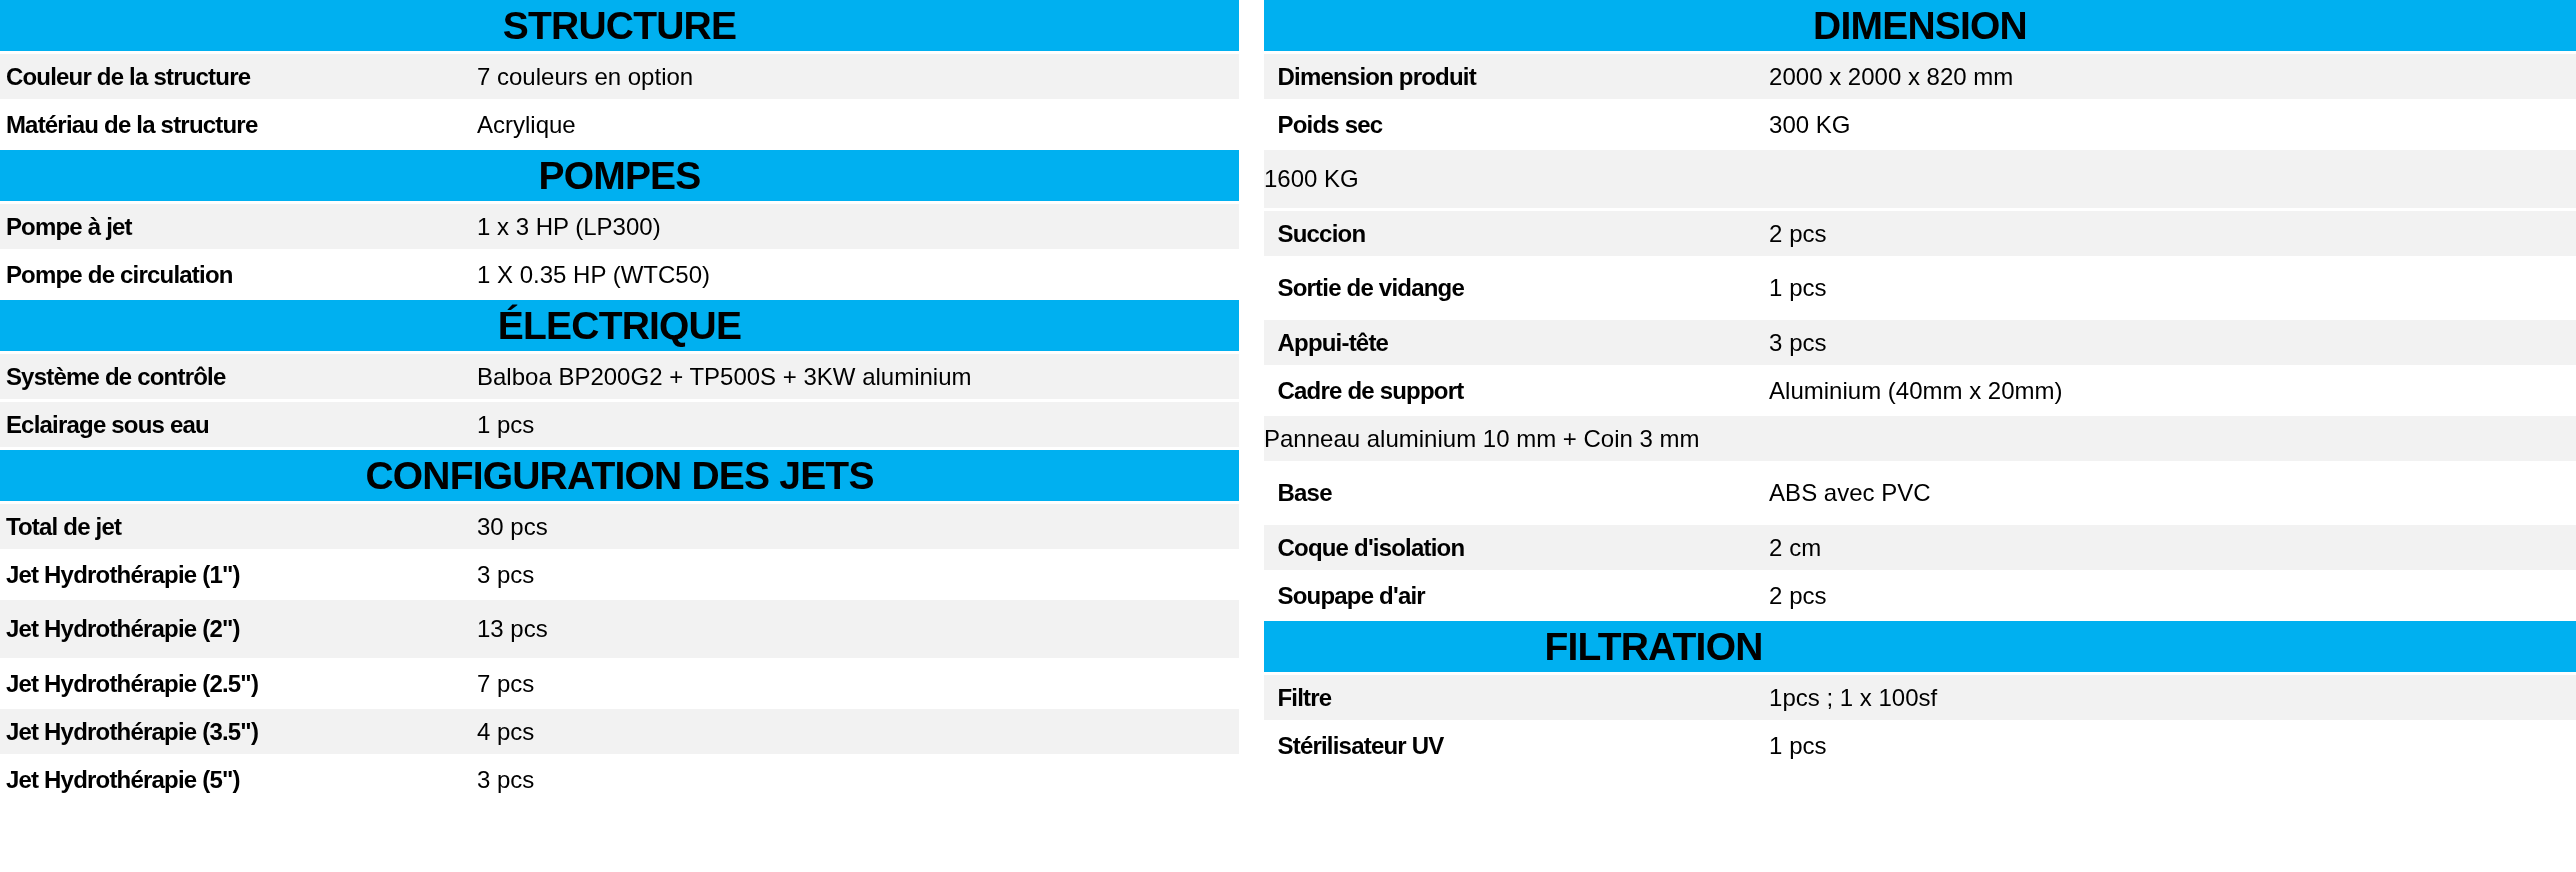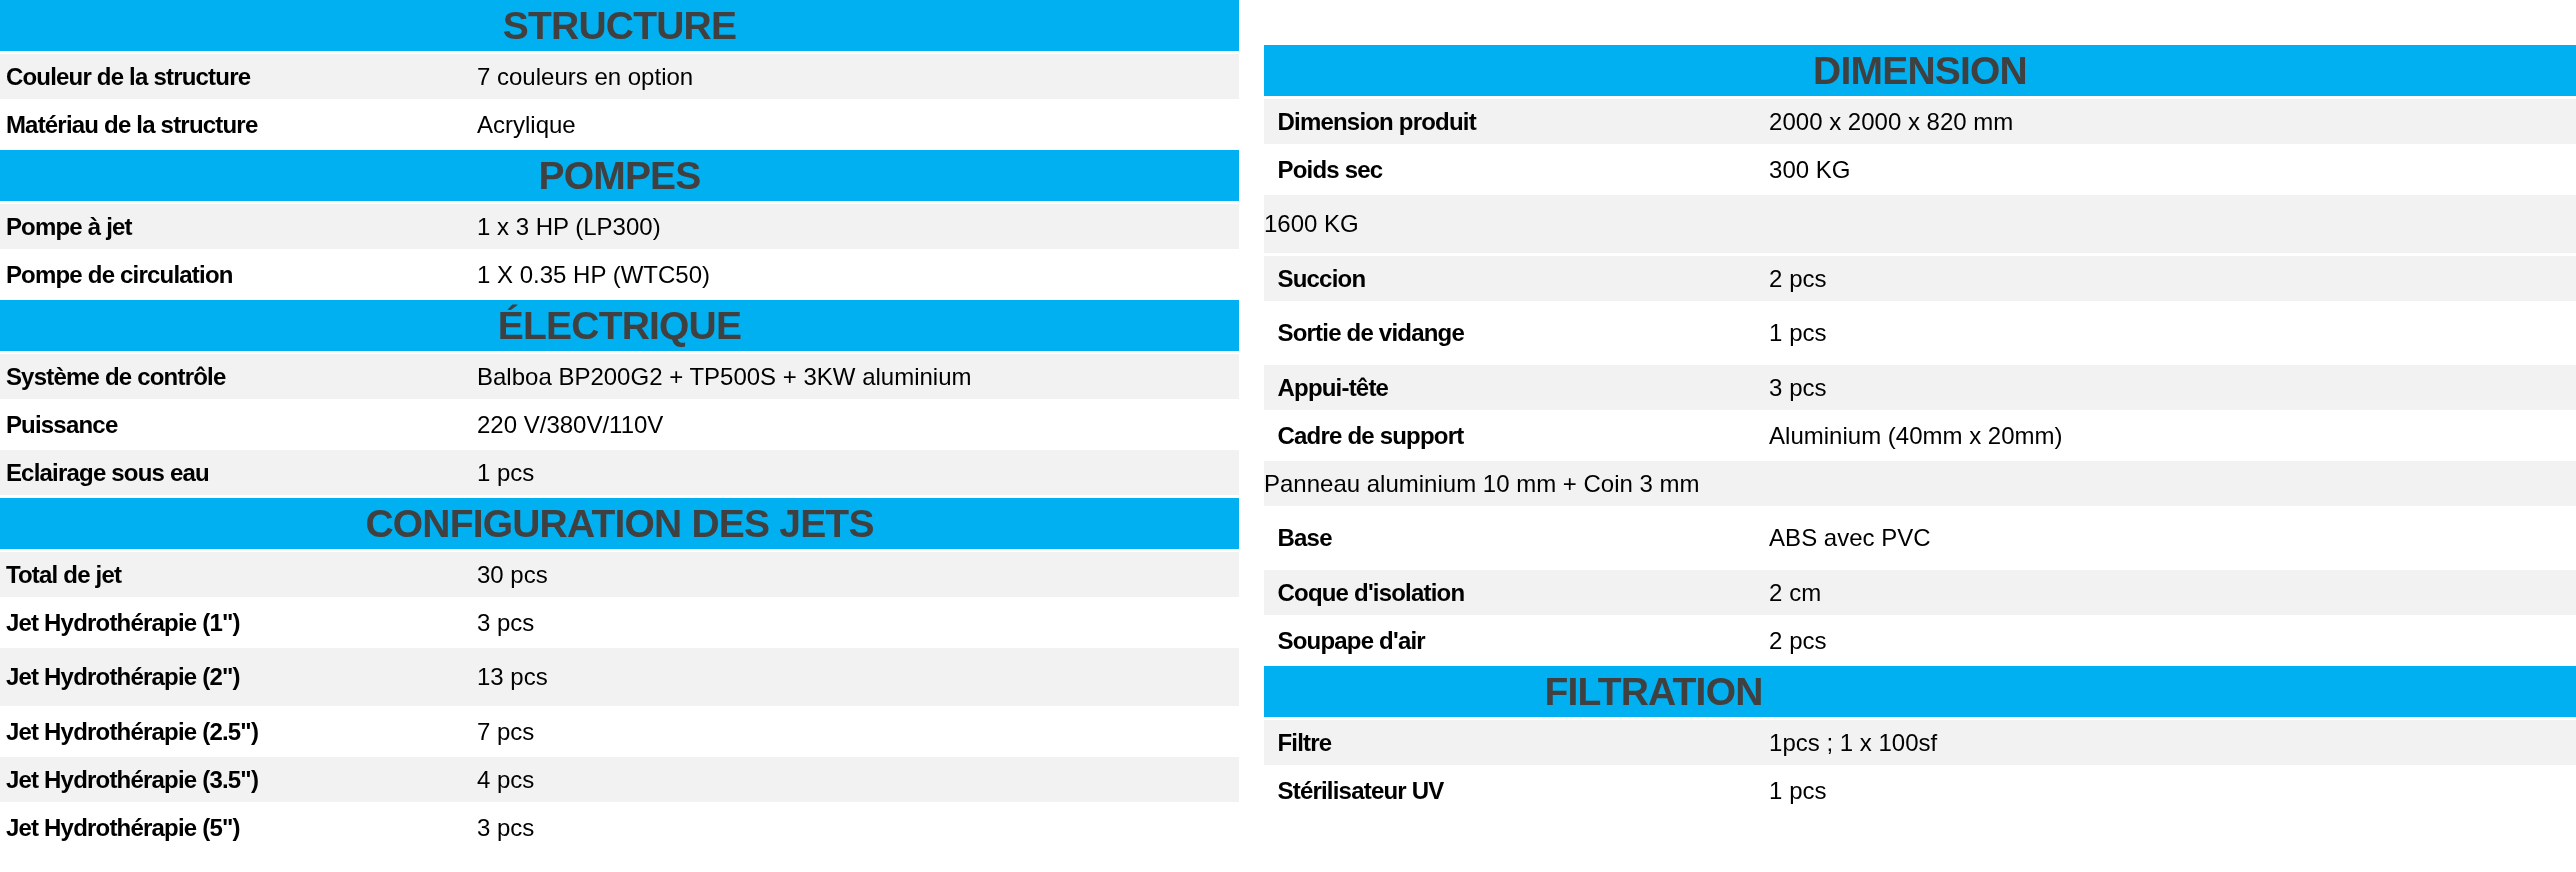--- a/index.html
+++ b/index.html
@@ -13,27 +13,27 @@
   .page {
     display: flex;
     width: 2576px;
   }
   .spec-table {
     display: flex;
     flex-direction: column;
   }
   .table-left  { width: 1239px; }
   .gap-col     { width: 25px; flex: 0 0 25px; }
-  .table-right { width: 1312px; margin-top: 45px; }
+  .table-right { width: 1312px; }
 
   .section-header {
     height: 54px;
     flex: 0 0 54px;
     background: #00b0f0;
-    color: #404040;
+    color: #000000;
     font-weight: bold;
     font-size: 39px;
     letter-spacing: -0.8px;
     display: flex;
     align-items: center;
     justify-content: center;
     border-bottom: 3.4px solid #ffffff;
   }
   
   .section-header.left-col { justify-content: flex-start; }
@@ -93,24 +93,20 @@
       <div class="spec-row">
         <div class="spec-label">Pompe de circulation</div>
         <div class="spec-value">1 X 0.35 HP (WTC50)</div>
       </div>
       <div class="section-header">
         <span class="title-wrap">ÉLECTRIQUE</span>
       </div>
       <div class="spec-row gray">
         <div class="spec-label">Système de contrôle</div>
         <div class="spec-value">Balboa BP200G2 + TP500S + 3KW aluminium</div>
-      </div>
-      <div class="spec-row">
-        <div class="spec-label">Puissance</div>
-        <div class="spec-value">220 V/380V/110V</div>
       </div>
       <div class="spec-row gray">
         <div class="spec-label">Eclairage sous eau</div>
         <div class="spec-value">1 pcs</div>
       </div>
       <div class="section-header">
         <span class="title-wrap">CONFIGURATION DES JETS</span>
       </div>
       <div class="spec-row gray">
         <div class="spec-label">Total de jet</div>

